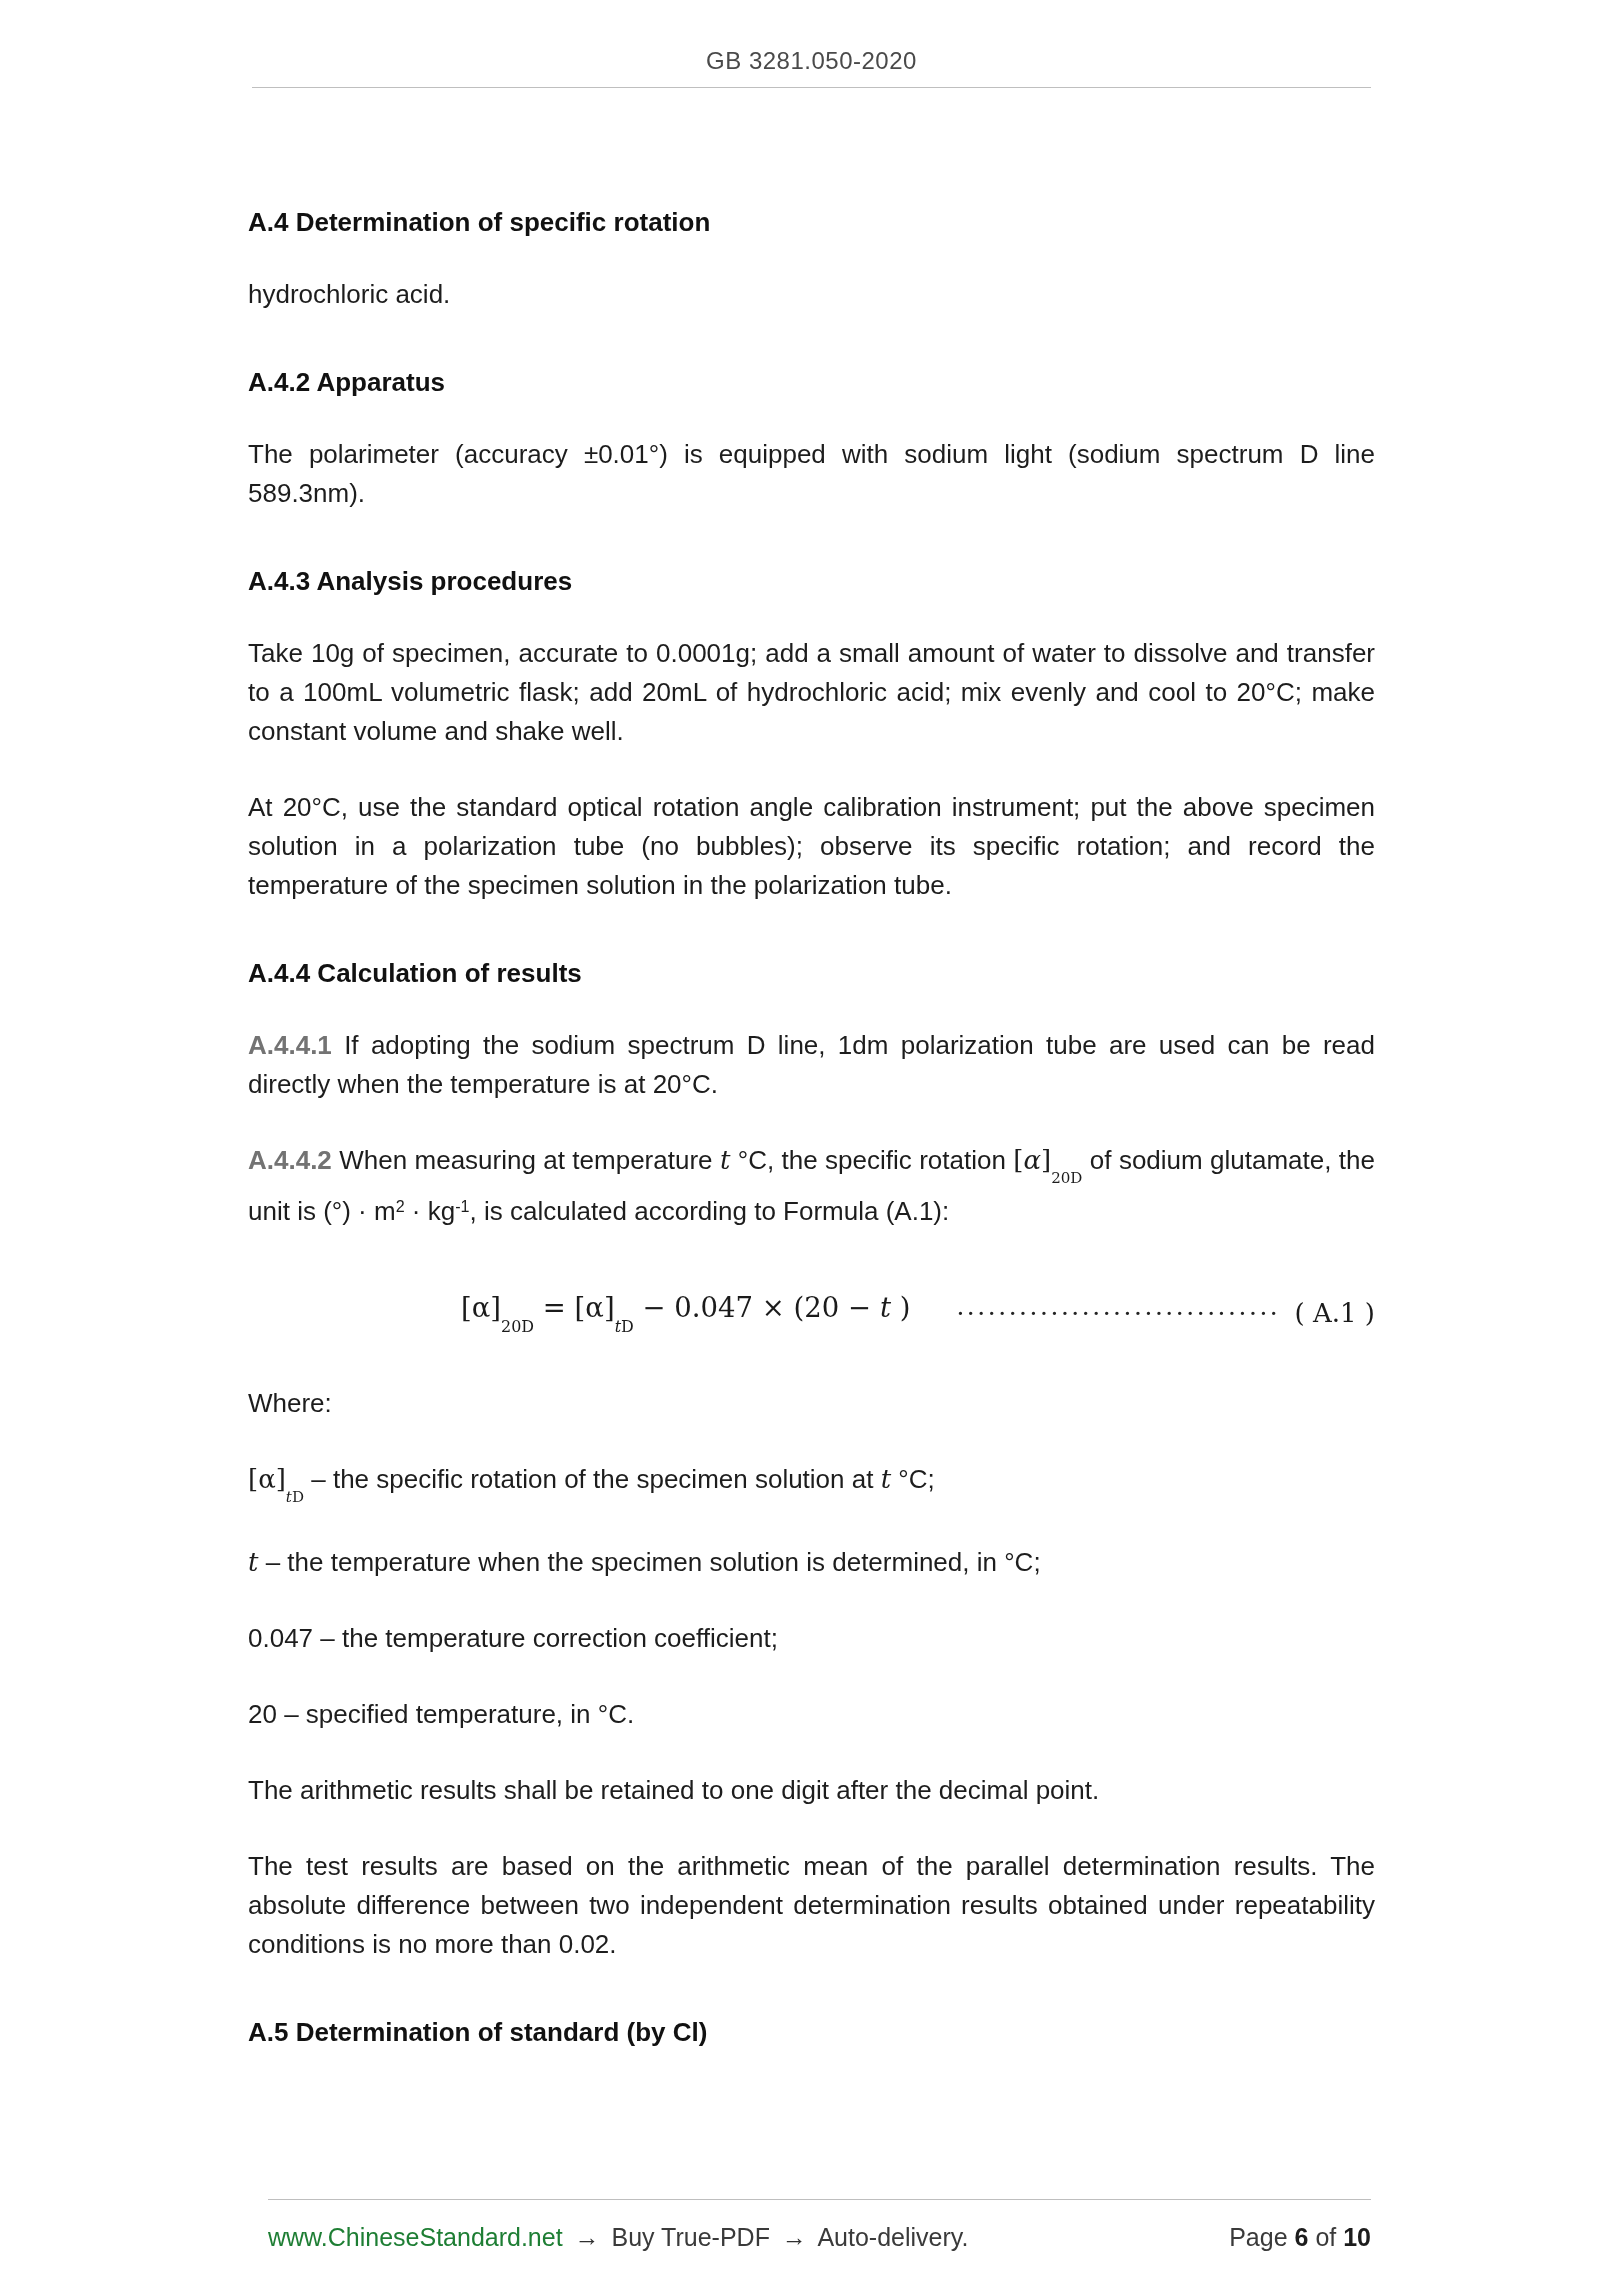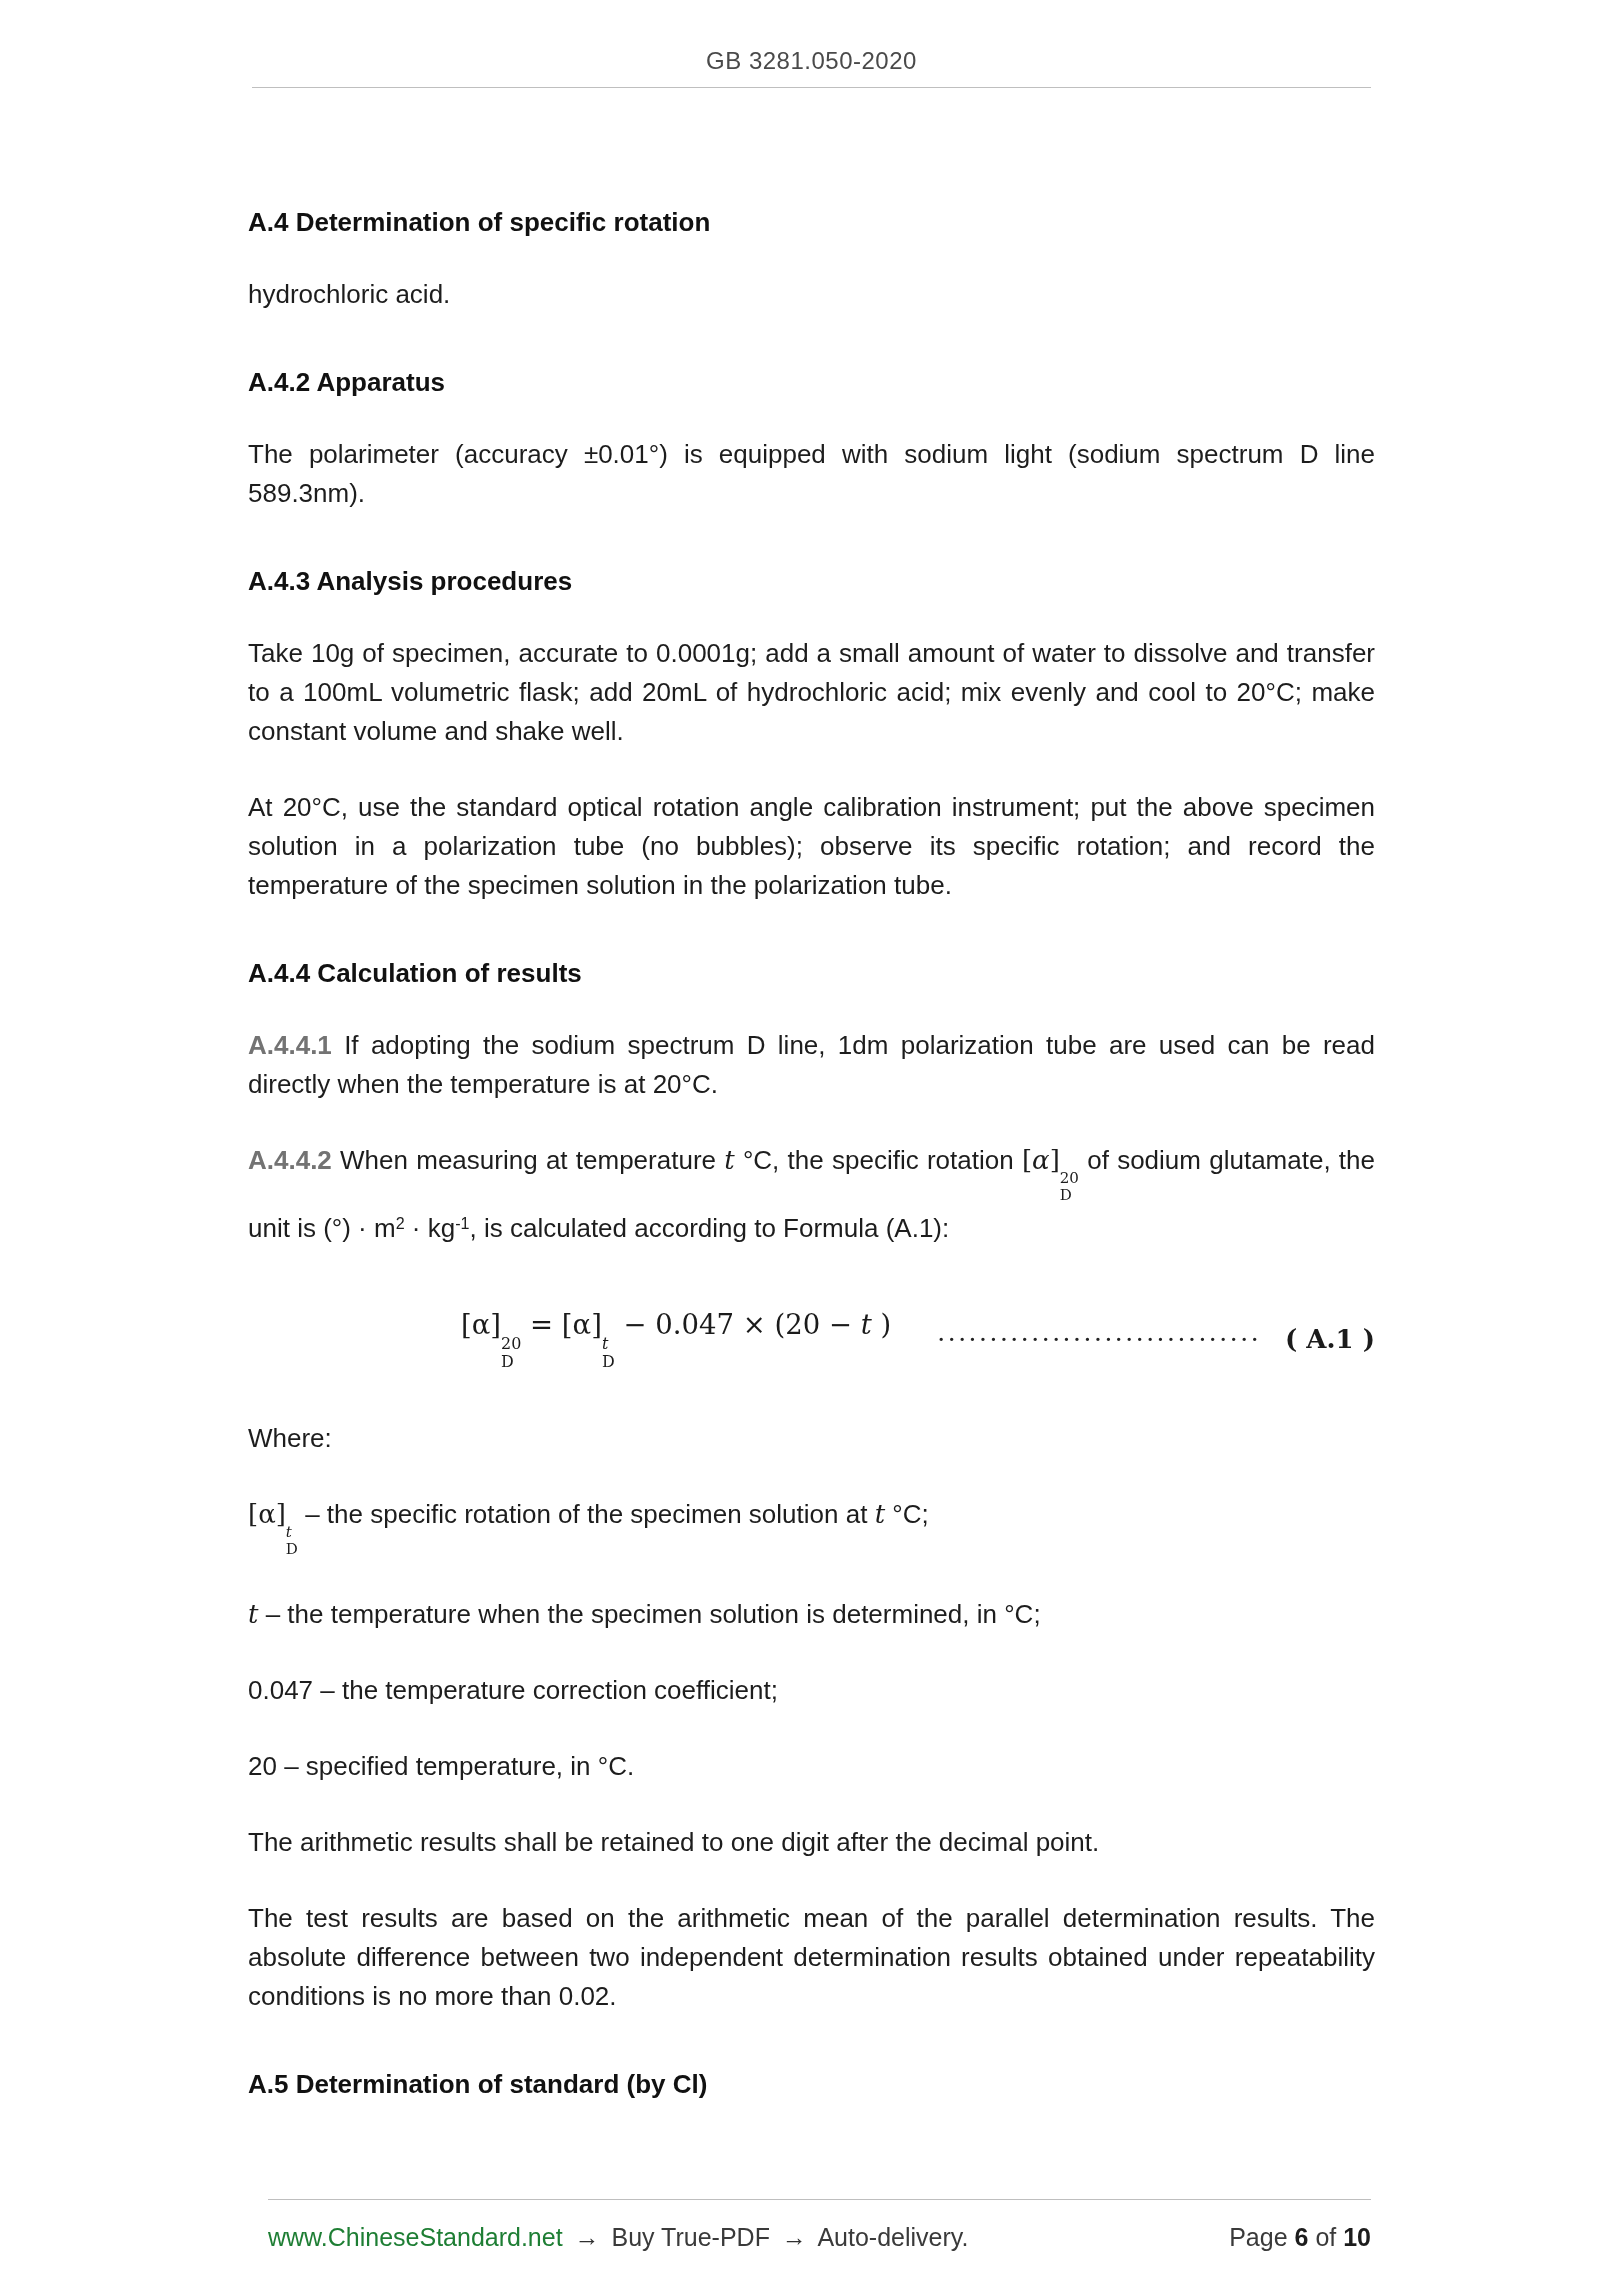--- a/index.html
+++ b/index.html
@@ -37,21 +37,21 @@
     text-align:justify;
     color:#1d1d1d;
   }
   .def { text-align:left; }
   .clause-label { font-weight:bold; color:#737373; }
   .var { font-family:"DejaVu Serif", serif; font-style:italic; }
   .math { font-family:"DejaVu Serif", serif; }
   .sup { font-size:0.62em; vertical-align:0.5em; }
   .stack {
     display:inline-flex;
-    flex-direction:column;
+    flex-direction:row;
     align-items:flex-start;
     vertical-align:-0.55em;
     line-height:1;
     justify-content:space-between;
   }
   .stack .s-sup, .stack .s-sub {
     display:block;
     font-size:0.58em;
     line-height:1.12;
   }
@@ -67,21 +67,21 @@
   .math-expr { white-space:nowrap; }
   .formula-dots {
     flex:1;
     overflow:hidden;
     white-space:nowrap;
     margin:0 8.3px 0 46px;
     letter-spacing:2.5px;
     font-size:25px;
     color:#222;
   }
-  .formula-label { white-space:nowrap; font-size:26px;font-weight:bold; }
+  .formula-label { white-space:nowrap; font-size:26px; }
   .where { margin-top:48px; }
   .footer {
     position:absolute;
     left:16px; right:0;
     bottom:43px;
   }
   .footer .rule { margin:0 252px; }
   .footer-row {
     display:flex;
     justify-content:space-between;

